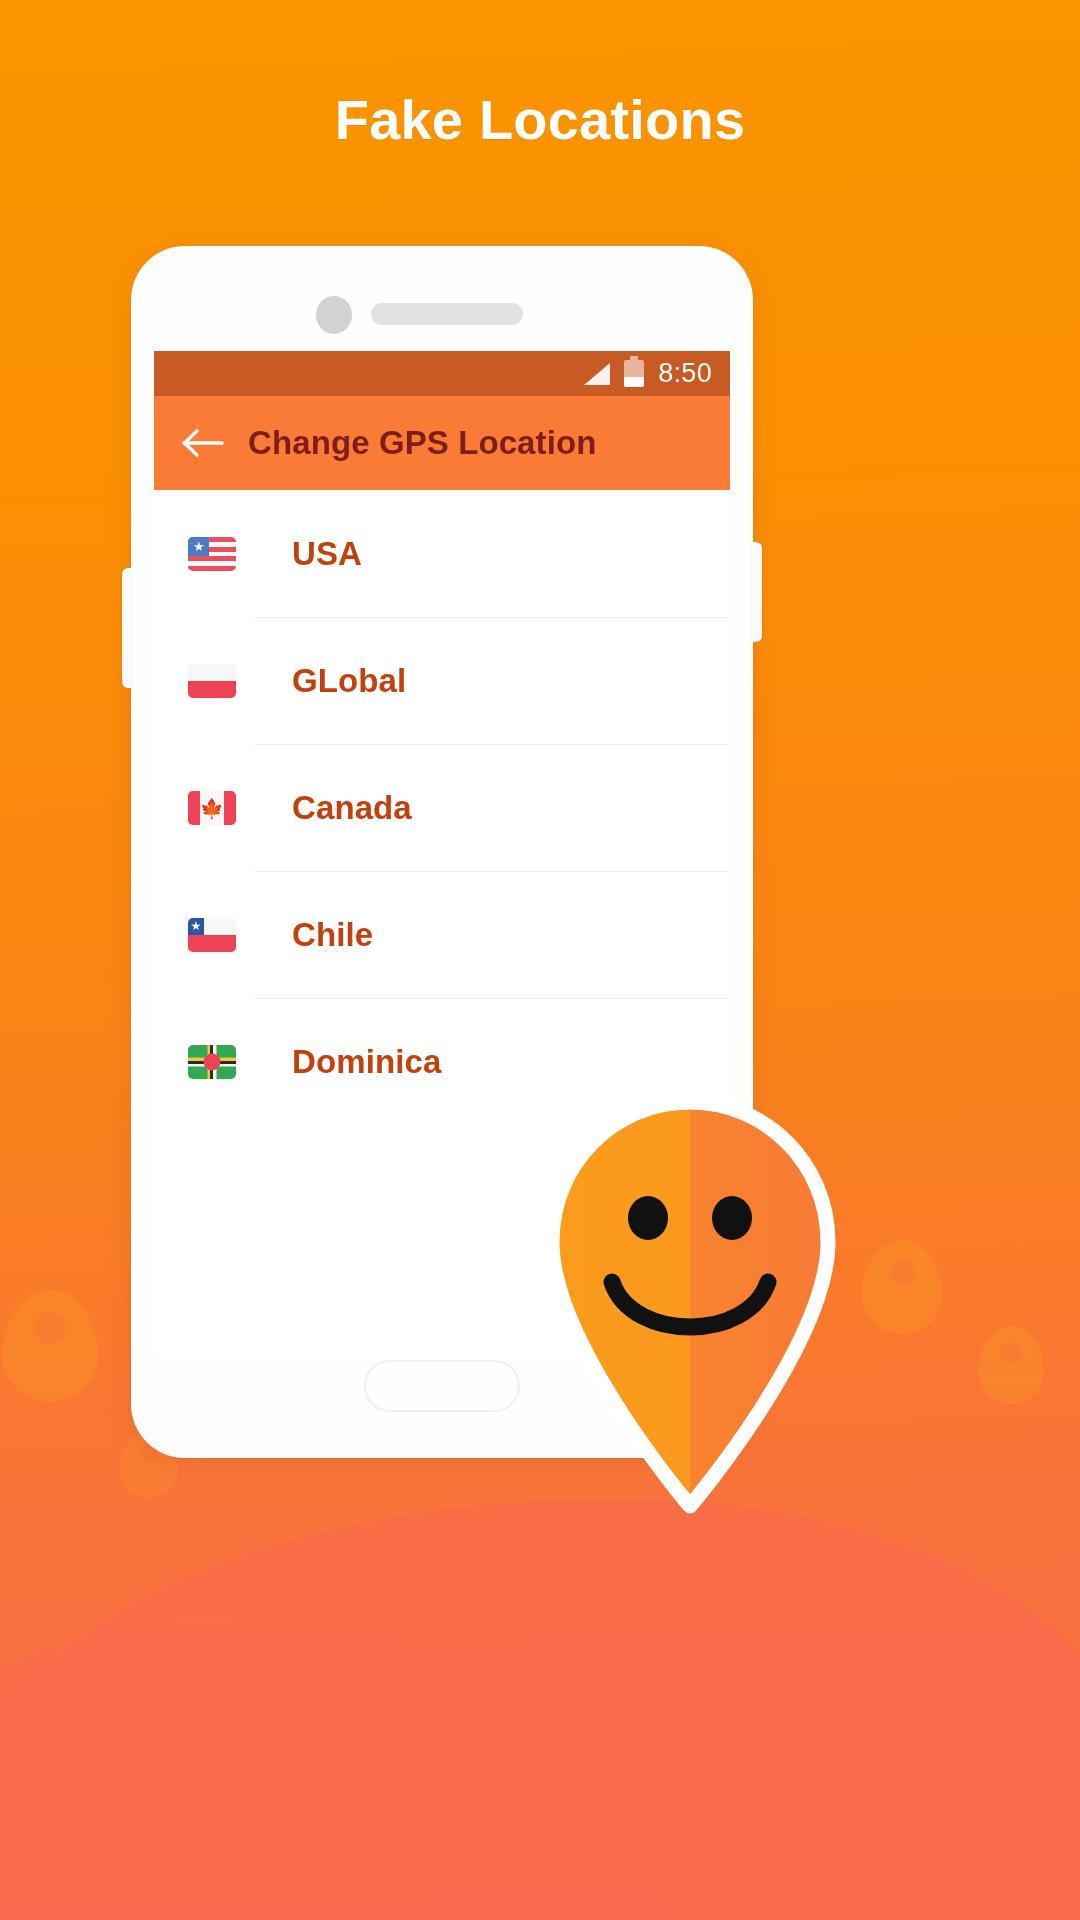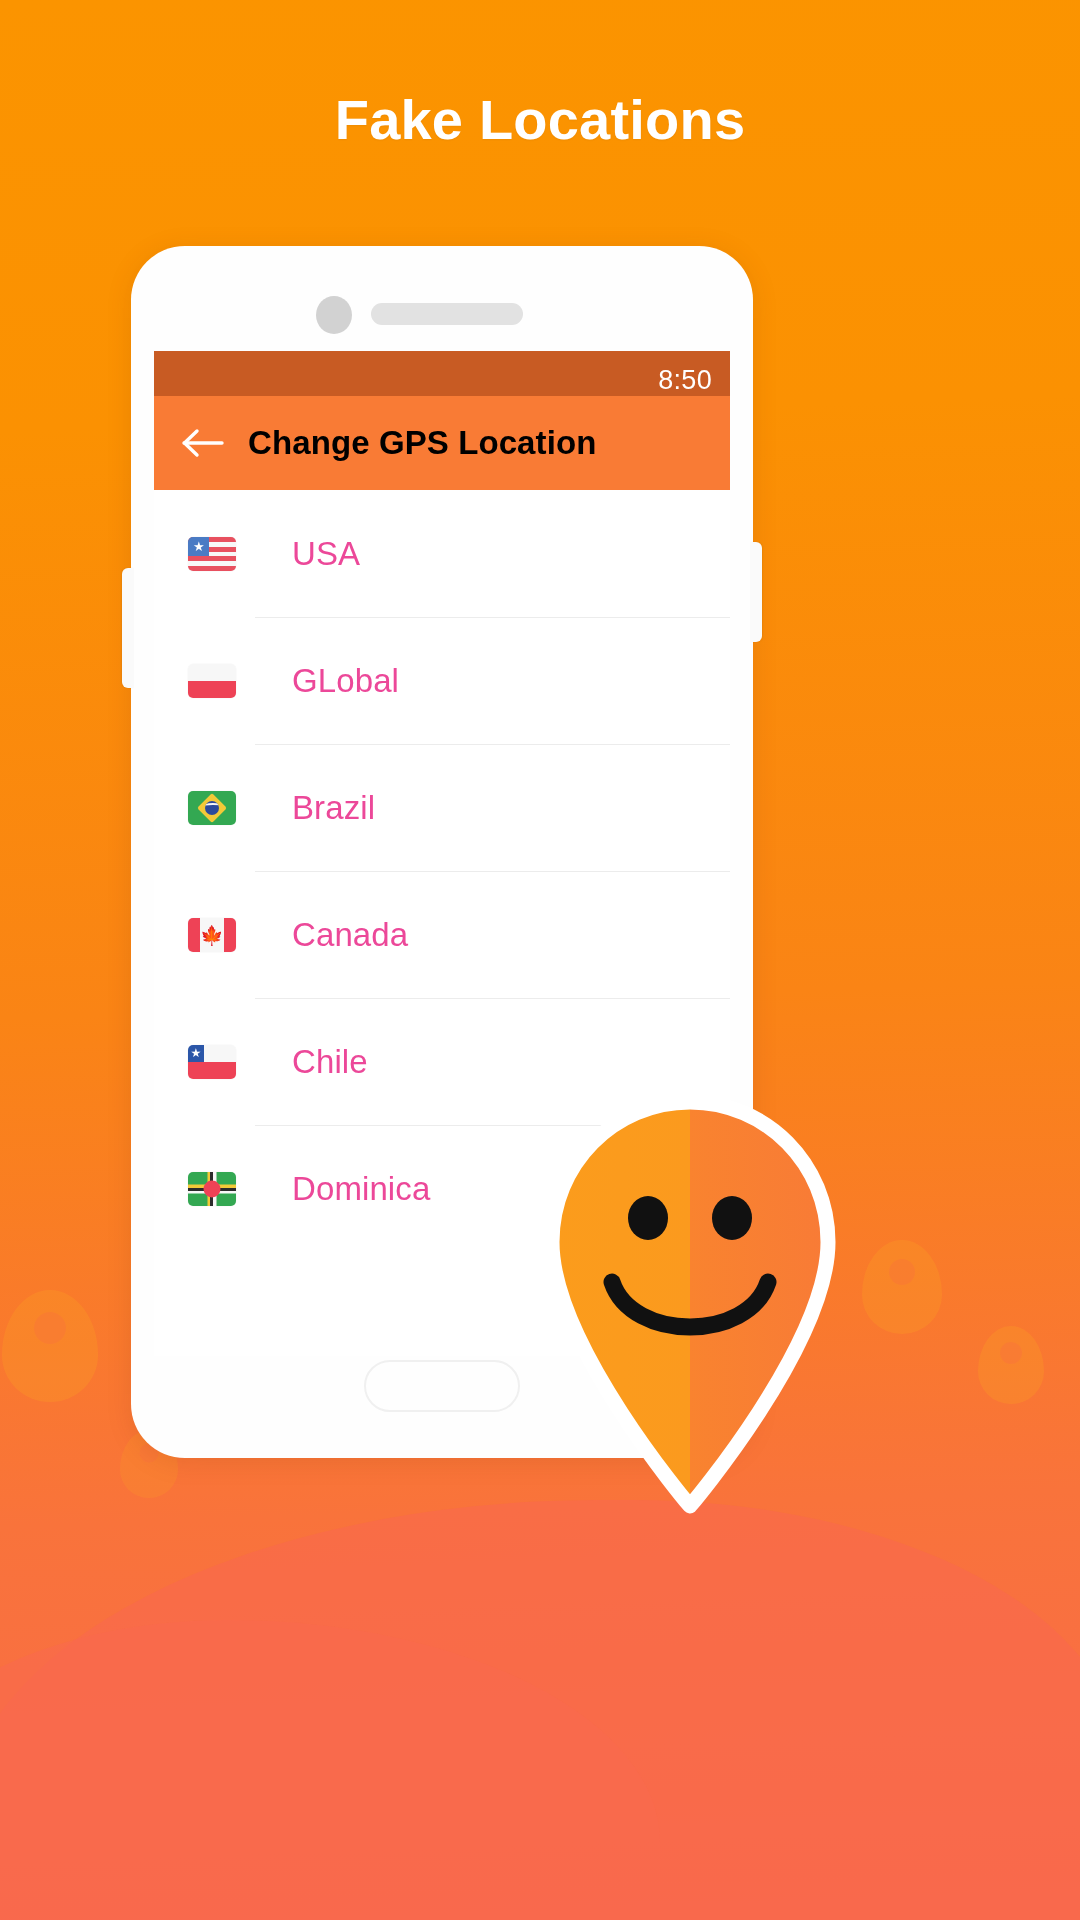--- a/index.html
+++ b/index.html
@@ -83,22 +83,22 @@
 
   
   .screen{
     position:absolute; left:23px; top:105px;
     width:576px; height:1005px;
     background:#FFFFFF;
     overflow:hidden;
   }
   .statusbar{
     height:45px; background:#C85B23;
-    display:flex; align-items:flex-end; justify-content:flex-end;
-    padding-right:18px; gap:14px;flex-direction:column;
+    display:flex; align-items:center; justify-content:flex-end;
+    padding-right:18px; gap:14px;
   }
   .sb-signal{ width:26px; height:22px; position:relative; }
   .sb-signal:before{
     content:""; position:absolute; right:0; bottom:0;
     width:0; height:0;
     border-left:26px solid transparent;
     border-bottom:22px solid rgba(255,255,255,.92);
   }
   .sb-battery{
     width:20px; height:27px; position:relative;
@@ -117,39 +117,39 @@
     color:#FFFFFF; font-size:27px; font-weight:400; letter-spacing:.3px;
   }
 
   .appbar{
     height:94px; background:#F97B35;
     display:flex; align-items:center; padding-left:28px; gap:24px;
   }
   .back-arrow{ width:42px; height:30px; position:relative; flex:0 0 auto; cursor:pointer; }
   .back-arrow svg{ display:block; }
   .appbar-title{
-    color:#000000; font-size:33px; font-weight:700; letter-spacing:.1px;
+    color:#7f1d1d; font-size:33px; font-weight:700; letter-spacing:.1px;
   }
 
   .country-list{ background:#FFFFFF; }
   .country-row{
     height:127px; display:flex; align-items:center; position:relative;
     padding-left:34px; cursor:pointer;
   }
   .country-row + .country-row:before{
     content:""; position:absolute; left:101px; right:0; top:0;
     height:1px; background:#ECECEC;
   }
   .flag{
     width:48px; height:34px; border-radius:5px; overflow:hidden;
     flex:0 0 auto; position:relative;
     box-shadow:0 0 0 .5px rgba(0,0,0,.03);
   }
   .country-name{
-    margin-left:56px; font-size:33px; color:#ec4899; font-weight:400;
+    margin-left:56px; font-size:33px; color:#c2410c; font-weight:700;
     letter-spacing:.1px;
   }
 
   
   .fl-usa{ background:#F5F5F5; }
   .fl-usa .stripes{ position:absolute; inset:0;
     background:repeating-linear-gradient(to bottom,#E8505F 0 4.85px,#F7F7F7 4.85px 9.7px); }
   .fl-usa .canton{ position:absolute; left:0; top:0; width:21px; height:19px; background:#4A7BC4; }
   .fl-usa .star{
     position:absolute; left:5px; top:9.5px; transform:translate(-0%,-50%);
@@ -285,27 +285,20 @@
 
       <div class="country-row">
         <div class="flag fl-poland">
           <div class="top"></div>
             <div class="bot"></div>
         </div>
         <div class="country-name">GLobal</div>
       </div>
 
 
-      <div class="country-row">
-        <div class="flag fl-brazil">
-          <div class="rhomb"></div>
-            <div class="globe"></div>
-        </div>
-        <div class="country-name">Brazil</div>
-      </div>
 
       <div class="country-row">
         <div class="flag fl-canada">
           <div class="barl"></div>
             <div class="barr"></div>
             <div class="leaf">🍁</div>
         </div>
         <div class="country-name">Canada</div>
       </div>
 

